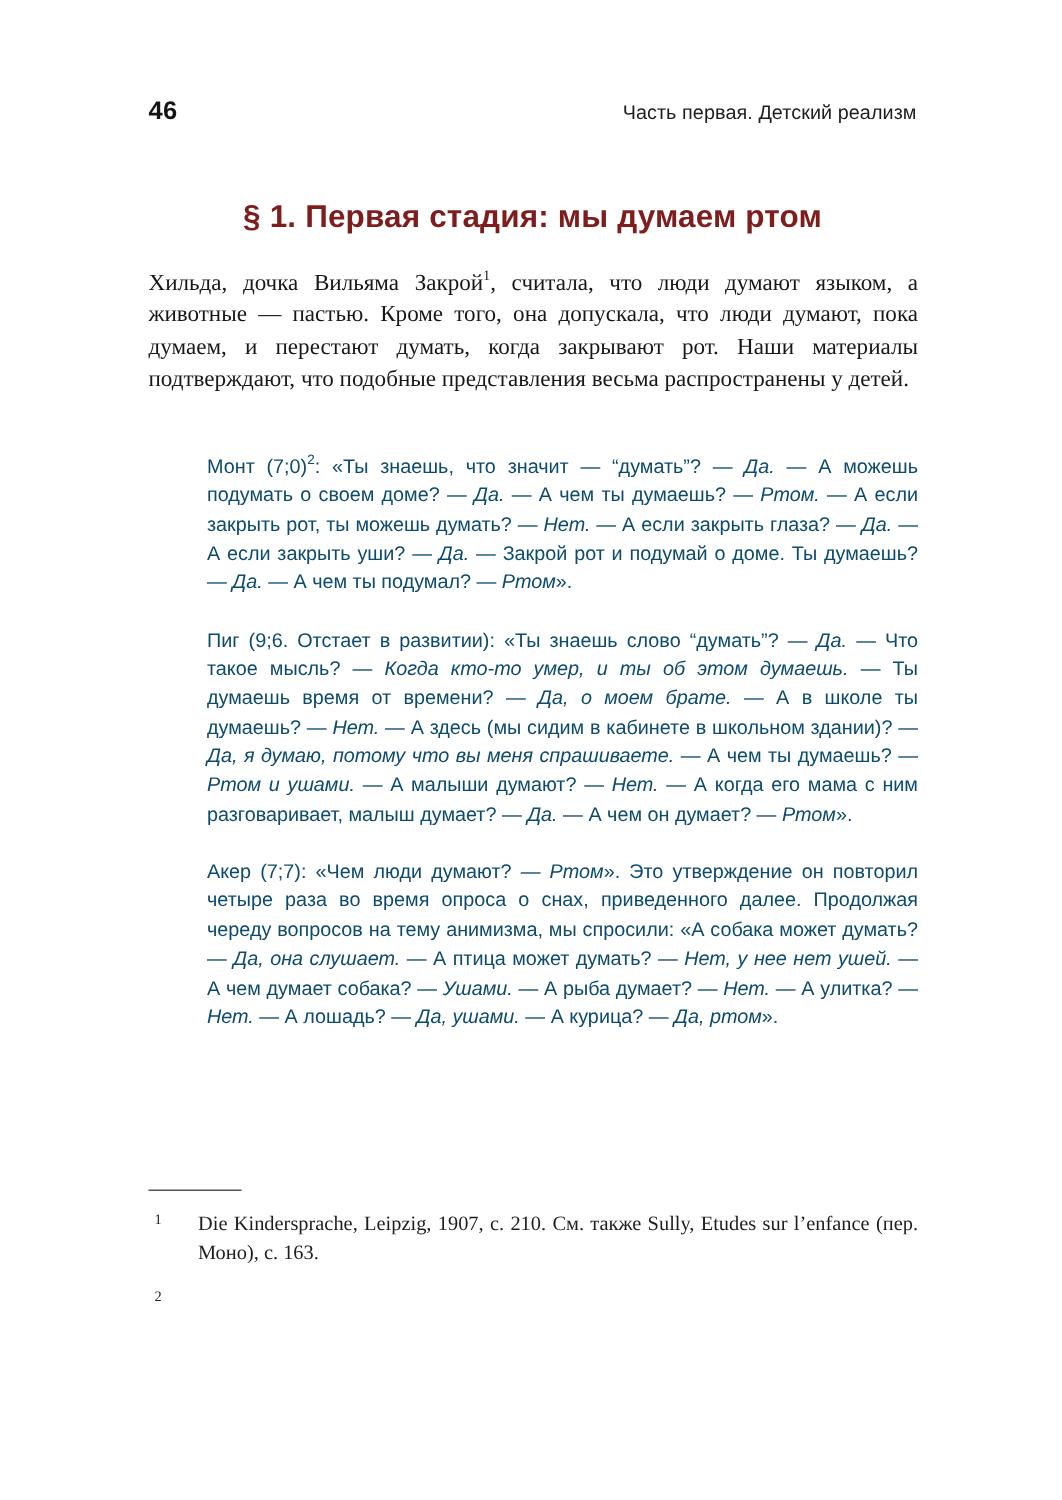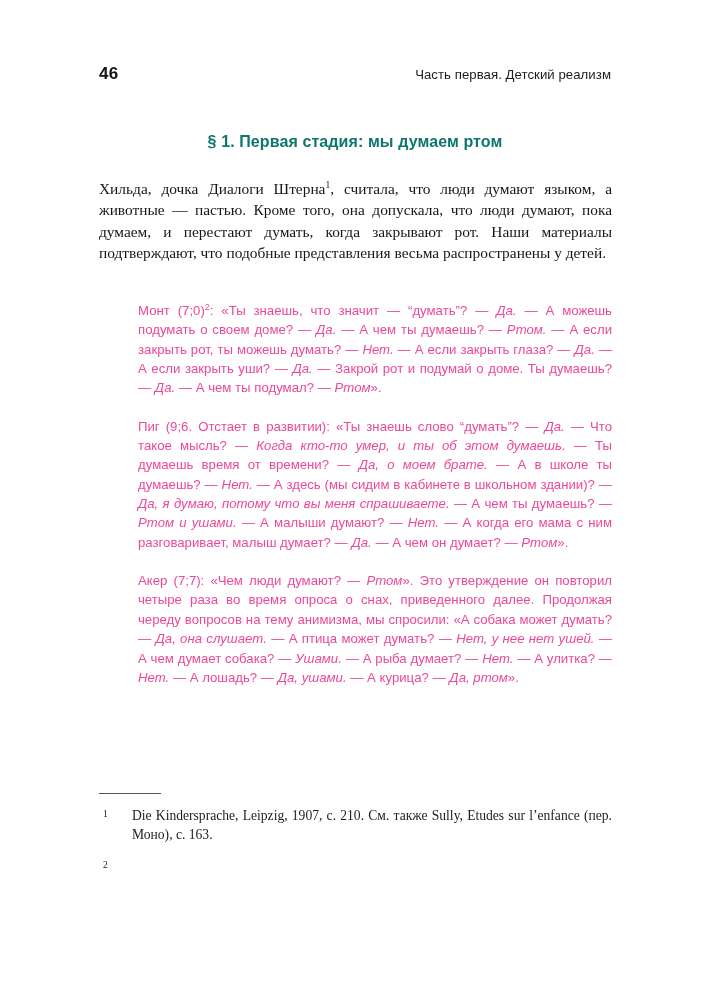--- a/index.html
+++ b/index.html
@@ -49,22 +49,22 @@
 
   
   .section-heading {
     position: absolute;
     left: 99px;
     top: 133px;
     width: 512px;
     text-align: center;
     font-family: "Liberation Sans", sans-serif;
     font-weight: bold;
-    font-size: 16px;
-    color: #0f766e;
+    font-size: 21px;
+    color: #7f1d1d;
     letter-spacing: 0.1px;
   }
 
   
   .body-block {
     position: absolute;
     left: 99px;
     top: 178px;
     width: 513px;
   }
@@ -90,21 +90,21 @@
     left: 138px;
     top: 301px;
     width: 474px;
   }
   .quote {
     font-family: "Liberation Sans", sans-serif;
     font-size: 13.2px;
     line-height: 19.35px;
     text-align: justify;
     text-justify: inter-word;
-    color: #ec4899;
+    color: #0c4a6e;
     margin: 0 0 19px 0;
     hyphens: manual;
   }
   .quote:last-child { margin-bottom: 12px; }
   .quote i, .quote em {
     font-style: italic;
   }
   .quote sup {
     font-size: 9px;
     vertical-align: super;
@@ -154,21 +154,21 @@
 
   <div class="header">
     <span class="folio">46</span>
     <span class="running-head">Часть первая. Детский реализм</span>
   </div>
 
   <div class="section-heading">§ 1. Первая стадия: мы думаем ртом</div>
 
   <div class="body-block">
     <p class="body-para">
-      <span>Хильда, дочка Диалоги Штерна</span><sup>1</sup><span>, считала, что люди думают языком, а животные — пастью. Кроме того, она допускала, что люди думают, пока думаем, и перестают думать, когда закрывают рот. Наши материалы подтверждают, что подобные представления весьма распространены у детей.</span>
+      <span>Хильда, дочка Вильяма Закрой</span><sup>1</sup><span>, считала, что люди думают языком, а животные — пастью. Кроме того, она допускала, что люди думают, пока думаем, и перестают думать, когда закрывают рот. Наши материалы подтверждают, что подобные представления весьма распространены у детей.</span>
     </p>
   </div>
 
   <div class="quotes">
     <p class="quote"><span>Монт (7;0)</span><sup>2</sup><span>: «Ты знаешь, что значит — “думать”? — </span><i>Да.</i><span> — А можешь подумать о своем доме? — </span><i>Да.</i><span> — А чем ты думаешь? — </span><i>Ртом.</i><span> — А если закрыть рот, ты можешь думать? — </span><i>Нет.</i><span> — А если закрыть глаза? — </span><i>Да.</i><span> — А если закрыть уши? — </span><i>Да.</i><span> — Закрой рот и подумай о доме. Ты думаешь? — </span><i>Да.</i><span> — А чем ты подумал? — </span><i>Ртом</i><span>».</span></p>
     <p class="quote"><span>Пиг (9;6. Отстает в развитии): «Ты знаешь слово “думать”? — </span><i>Да.</i><span> — Что такое мысль? — </span><i>Когда кто-то умер, и ты об этом думаешь.</i><span> — Ты думаешь время от времени? — </span><i>Да, о моем брате.</i><span> — А в школе ты думаешь? — </span><i>Нет.</i><span> — А здесь (мы сидим в кабинете в школьном здании)? — </span><i>Да, я думаю, потому что вы меня спрашиваете.</i><span> — А чем ты думаешь? — </span><i>Ртом и ушами.</i><span> — А малыши думают? — </span><i>Нет.</i><span> — А когда его мама с ним разговаривает, малыш думает? — </span><i>Да.</i><span> — А чем он думает? — </span><i>Ртом</i><span>».</span></p>
     <p class="quote"><span>Акер (7;7): «Чем люди думают? — </span><i>Ртом</i><span>». Это утверждение он повторил четыре раза во время опроса о снах, приведенного далее. Продолжая череду вопросов на тему анимизма, мы спросили: «А собака может думать? — </span><i>Да, она слушает.</i><span> — А птица может думать? — </span><i>Нет, у нее нет ушей.</i><span> — А чем думает собака? — </span><i>Ушами.</i><span> — А рыба думает? — </span><i>Нет.</i><span> — А улитка? — </span><i>Нет.</i><span> — А лошадь? — </span><i>Да, ушами.</i><span> — А курица? — </span><i>Да, ртом</i><span>».</span></p>
   </div>
 
   <div class="footnote-rule"></div>

